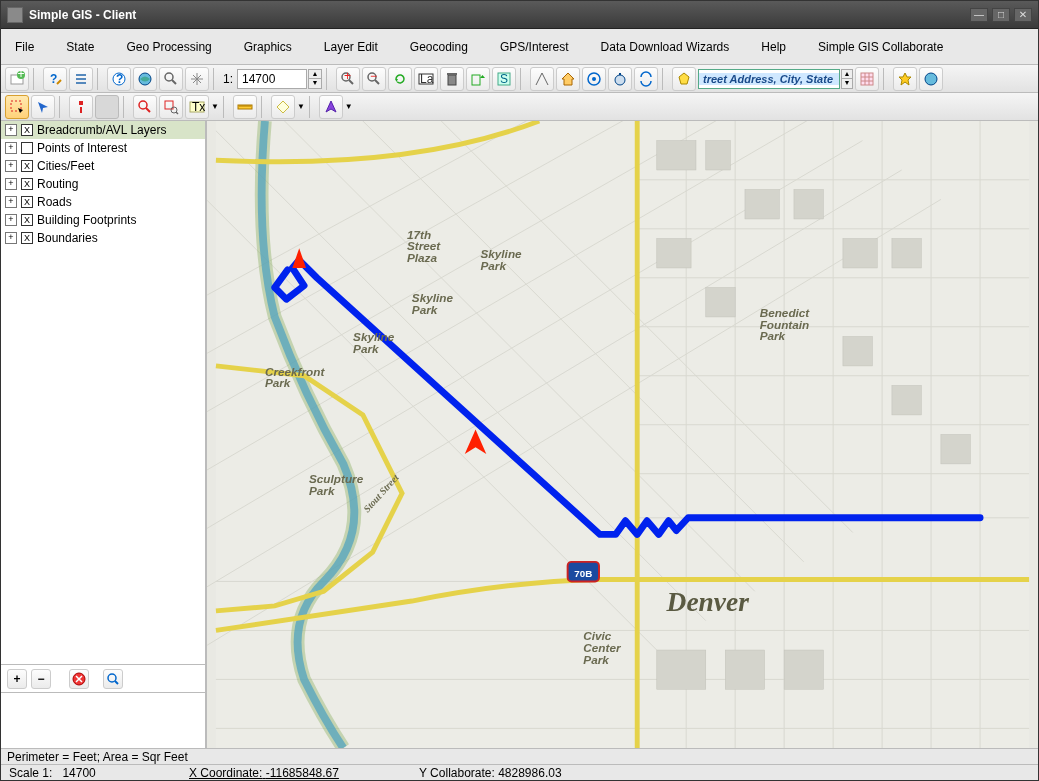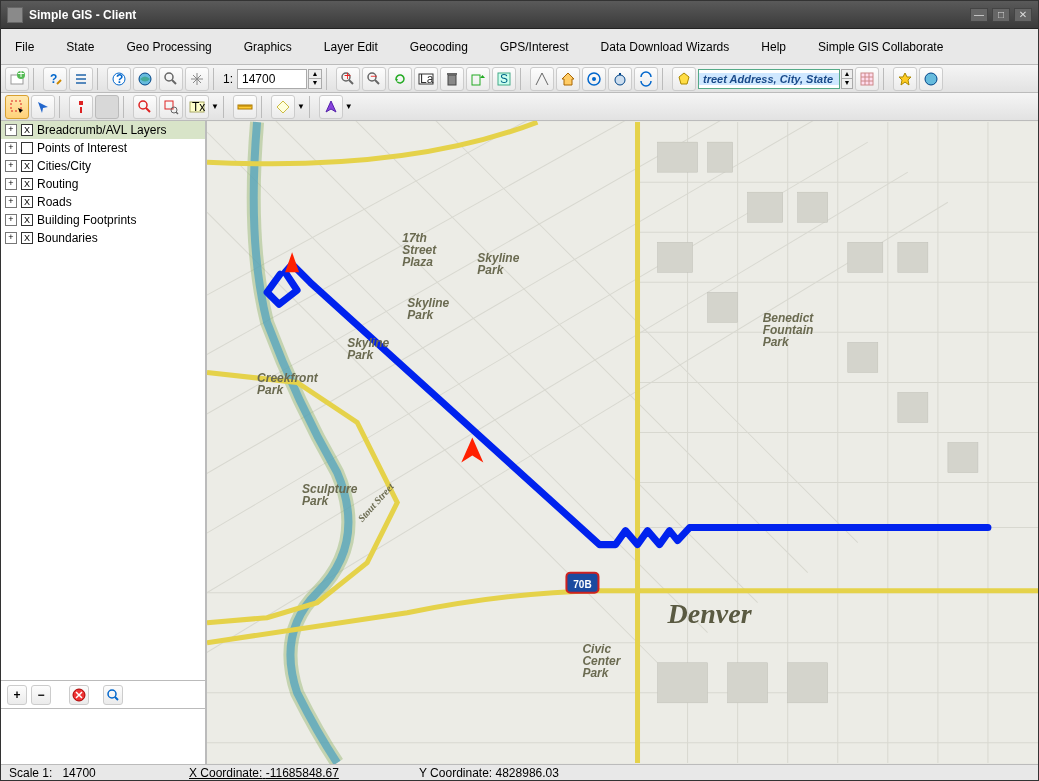--- a/index.html
+++ b/index.html
@@ -307,21 +307,21 @@
             <span>Breadcrumb/AVL Layers</span>
           </div>
           <div class="layer-row">
             <span class="expand">+</span>
             <span class="chk"></span>
             <span>Points of Interest</span>
           </div>
           <div class="layer-row">
             <span class="expand">+</span>
             <span class="chk">X</span>
-            <span>Cities/City</span>
+            <span>Cities/Feet</span>
           </div>
           <div class="layer-row">
             <span class="expand">+</span>
             <span class="chk">X</span>
             <span>Routing</span>
           </div>
           <div class="layer-row">
             <span class="expand">+</span>
             <span class="chk">X</span>
             <span>Roads</span>
@@ -445,19 +445,22 @@
         <text class="maplabel" x="140" y="225"><tspan x="140" dy="0">Skyline</tspan><tspan x="140" dy="12">Park</tspan></text>
         <text class="maplabel" x="50" y="260"><tspan x="50" dy="0">Creekfront</tspan><tspan x="50" dy="12">Park</tspan></text>
         <text class="maplabel" x="95" y="370"><tspan x="95" dy="0">Sculpture</tspan><tspan x="95" dy="12">Park</tspan></text>
         <text class="maplabel" x="555" y="200"><tspan x="555" dy="0">Benedict</tspan><tspan x="555" dy="12">Fountain</tspan><tspan x="555" dy="12">Park</tspan></text>
         <text class="maplabel" x="375" y="530"><tspan x="375" dy="0">Civic</tspan><tspan x="375" dy="12">Center</tspan><tspan x="375" dy="12">Park</tspan></text>
         <text class="maplabel" x="155" y="400" transform="rotate(-48 155 400)" style="font-size:10px">Stout Street</text>
       </svg>
     </div>
   </div>
 
+  <div class="statusbar">
+    <span>Perimeter =   Feet; Area =  Sqr  Feet</span>
+  </div>
   <div class="status2">
     <div style="width:180px;"><span>Scale 1:</span>&nbsp;&nbsp;&nbsp;<span>14700</span></div>
     <div style="width:230px;text-decoration:underline;"><span>X Coordinate:</span> <span>-11685848.67</span></div>
-    <div style="width:220px;"><span>Y Coordinate:</span> <span>4828986.03</span></div>
+    <div style="width:220px;"><span>Y Collaborate:</span> <span>4828986.03</span></div>
   </div>
 
 </div>
 
 </body></html>

